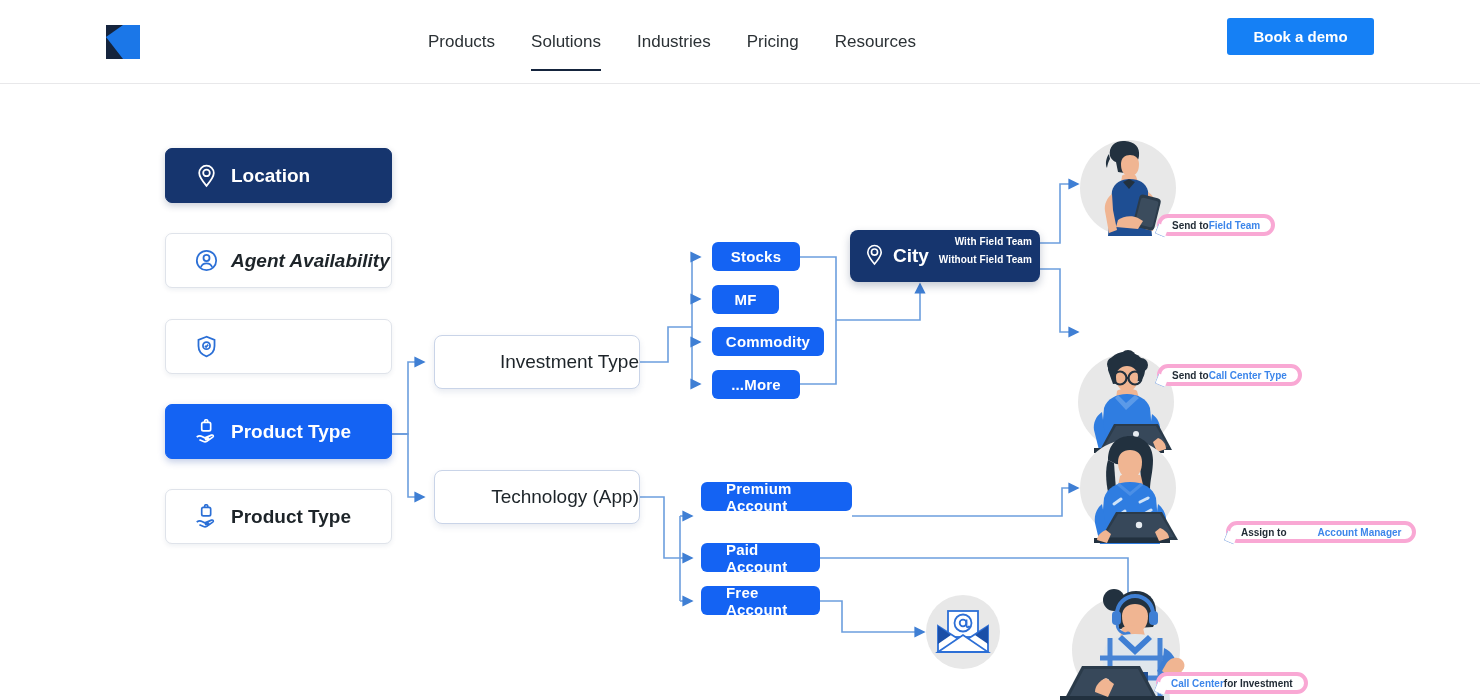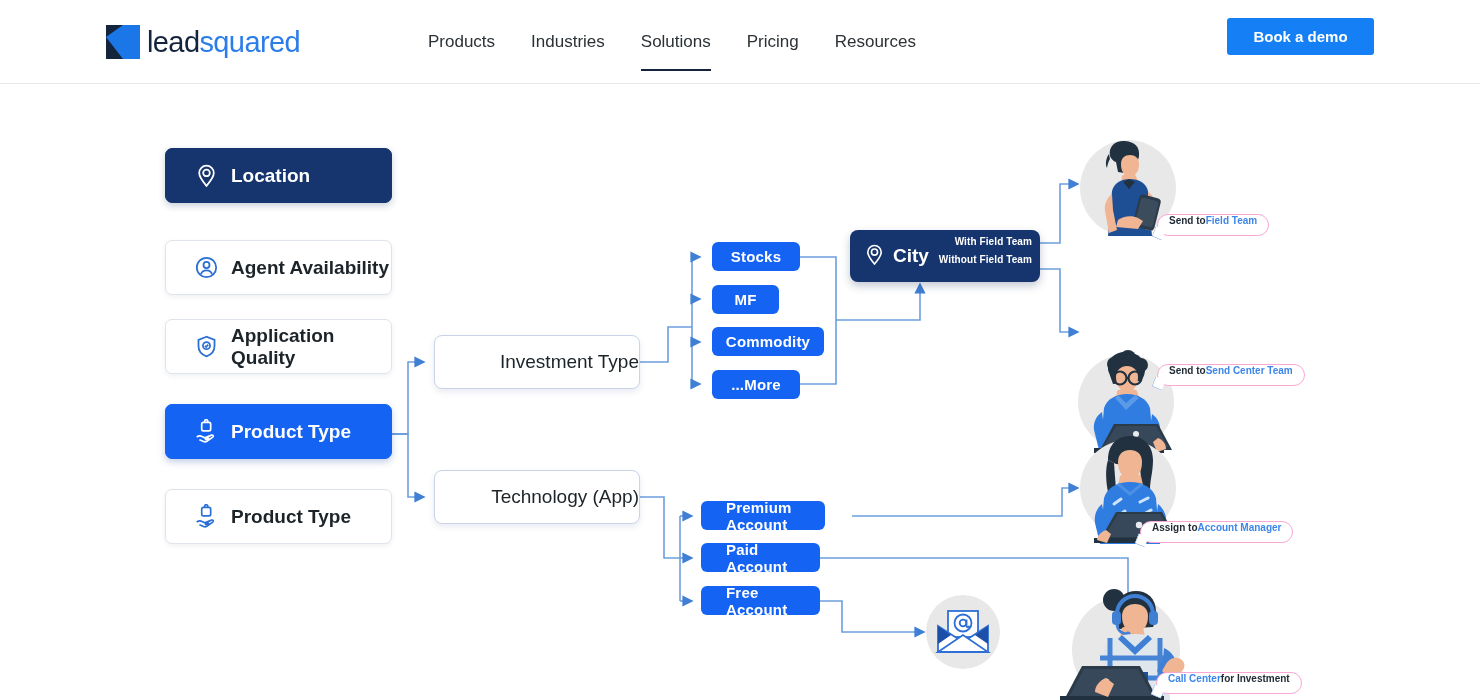--- a/index.html
+++ b/index.html
@@ -179,23 +179,23 @@
     display: flex; flex-direction: column;
     gap: 7px;
     align-items: flex-end;
   }
   .city-opt { font-size: 10px; font-weight: bold; letter-spacing: 0.1px; }
 
   
   .bubble {
     height: 22px;
     background: #fff;
-    border: 1px solid #f9a8d4;
+    border: 4px solid #f9a8d4;
     border-radius: 12px;
-    display: flex; 
+    display: flex; align-items: center;
     padding: 0 11px;
     font-size: 10px;
     font-weight: bold;
     color: #222c36;
     white-space: nowrap;
     cursor: pointer;
   }
   .bubble .accent { color: #3d86ea; }
   .bubble .tail-l, .bubble .tail-r {
     position: absolute;
@@ -226,29 +226,26 @@
 <body>
 
 <div class="site-header">
 
   <div class="logo">
     <div class="logo-mark">
       <div class="sq"></div>
       <div class="tri"></div>
       <div class="tri2"></div>
     </div>
-    <div class="logo-text">
-      <span class="lead">lead</span><span class="squared">squared</span>
-    </div>
   </div>
 
   <nav class="nav">
     <div class="nav-item">Products</div>
+    <div class="nav-item active">Solutions</div>
     <div class="nav-item">Industries</div>
-    <div class="nav-item active">Solutions</div>
     <div class="nav-item">Pricing</div>
     <div class="nav-item">Resources</div>
   </nav>
 
   <button class="cta-btn">Book a demo</button>
 </div>
 
 <div class="canvas">
 
   <svg class="wires" viewBox="0 0 1480 616">
@@ -296,40 +293,39 @@
   <div class="lcard dark" style="left:165px; top:64px;">
     <span class="ico">
       <svg width="25" height="25" viewBox="0 0 24 24" fill="none" stroke="#ffffff" stroke-width="1.7">
         <path d="M12 22c5-6 7-9.2 7-12.4A7 7 0 1 0 5 9.6C5 12.8 7 16 12 22z"></path>
         <circle cx="12" cy="9.5" r="3.2"></circle>
       </svg>
     </span>
     <span>Location</span>
   </div>
 
-  <div class="lcard" style="left:165px; top:156px;">
+  <div class="lcard" style="left:165px; top:149px;font-style:italic;">
     <span class="ico">
       <svg width="25" height="25" viewBox="0 0 24 24" fill="none" stroke="#2b6fd6" stroke-width="1.7">
         <circle cx="12" cy="12" r="9.3"></circle>
         <circle cx="12" cy="9.6" r="2.9"></circle>
         <path d="M6.6 18.4a5.8 5.8 0 0 1 10.8 0"></path>
       </svg>
     </span>
     <span>Agent Availability</span>
   </div>
 
   <div class="lcard" style="left:165px; top:235px;">
     <span class="ico">
       <svg width="25" height="25" viewBox="0 0 24 24" fill="none" stroke="#2b6fd6" stroke-width="1.7">
         <path d="M12 2.6 4.3 5.6v6c0 5 3.3 8.4 7.7 9.8 4.4-1.4 7.7-4.8 7.7-9.8v-6z"></path>
         <circle cx="12" cy="11.2" r="3.4"></circle>
         <path d="M10.5 11.3l1.1 1.2 2-2.3"></path>
       </svg>
     </span>
-    <span>Application Quality</span>
   </div>
 
   <div class="lcard blue" style="left:165px; top:320px;">
     <span class="ico">
       <svg width="25" height="25" viewBox="0 0 24 24" fill="none" stroke="#ffffff" stroke-width="1.6">
         <rect x="7.4" y="3.2" width="8.6" height="8.2" rx="1.6"></rect>
         <path d="M10.2 3.2V2.2a1.5 1.5 0 0 1 3 0v1"></path>
         <path d="M2.6 17.3c1.8-1.3 3.4-1.5 5.1-.6l2.6 1.4h3.1c1 0 1 1.5 0 1.5h-3"></path>
         <path d="M10.4 18.1l6.4-2.6c1.4-.6 2.4 1 1.2 1.9l-5.7 4c-1 .7-2 .8-3.1.3l-4-1.8"></path>
       </svg>
@@ -362,21 +358,21 @@
   <div class="chip" style="left:712px; top:201px; width:67px;">
     <span>MF</span>
   </div>
   <div class="chip" style="left:712px; top:243px; width:112px;">
     <span>Commodity</span>
   </div>
   <div class="chip" style="left:712px; top:286px; width:88px;">
     <span>...More</span>
   </div>
 
-  <div class="chip" style="left:701px; top:417px; width:124px;">
+  <div class="chip" style="left:701px; top:398px; width:151px;">
     <span>Premium Account</span>
   </div>
   <div class="chip" style="left:701px; top:459px; width:119px;">
     <span>Paid Account</span>
   </div>
   <div class="chip" style="left:701px; top:502px; width:119px;">
     <span>Free Account</span>
   </div>
 
   <div class="city-node" style="left:850px; top:146px;">
@@ -438,21 +434,21 @@
       <path d="M32 105l12-21h40l12 21z" fill="#37485a"></path>
       <circle cx="64" cy="92" r="3" fill="#e7ecf1"></circle>
       <path d="M22 106h70v5H22z" fill="#22313f"></path>
       <path d="M86 96c5 2 8 6 8 11l-9 3-4-10z" fill="#f0b592"></path>
     </svg>
   </div>
 
   <div class="bubble" style="left:1157px; top:280px;">
     <span class="tail-l"></span>
     <span>Send to </span>
-      <span class="accent">Send Center Team</span>
+      <span class="accent">Call Center Type</span>
   </div>
 
   <div class="illus" style="left:1074px; top:342px;">
     <div class="illus-circ" style="left:6px; top:14px;"></div>
     <svg width="112" height="118" viewBox="0 0 112 118">
       <path d="M34 34c0-16 10-24 22-24s23 8 23 24c0 12-3 20-3 30l-8 3-2-27-24-2z" fill="#22313f"></path>
       <path d="M34 34c-3 10-2 22 0 32l8-2-2-27z" fill="#22313f"></path>
       <path d="M44 36c0-8 5-12 12-12s12 4 12 12-3 16-12 16-12-8-12-16z" fill="#f0b592"></path>
       <path d="M46 50c3-3 19-3 21 0l2 9-25 1z" fill="#f0b592"></path>
       <path d="M30 72c3-10 13-16 26-16s23 6 26 16l4 46H26z" fill="#2f7de1"></path>
@@ -468,21 +464,21 @@
       <path d="M84 78c6 5 9 12 8 19l-5 18-9-3 4-18z" fill="#2f7de1"></path>
       <path d="M26 114l16-28h46l16 28z" fill="#2b3b4a"></path>
       <path d="M30 111l14-23h42l14 23z" fill="#37485a"></path>
       <circle cx="65" cy="99" r="3.2" fill="#e7ecf1"></circle>
       <path d="M20 112h76v5H20z" fill="#22313f"></path>
       <path d="M86 102c5 2 9 6 9 10l-10 3-4-9z" fill="#f0b592"></path>
       <path d="M32 104c-5 2-9 6-9 10l10 3 4-9z" fill="#f0b592"></path>
     </svg>
   </div>
 
-  <div class="bubble" style="left:1140px; top:437px;">
+  <div class="bubble" style="left:1226px; top:437px;gap:31px;">
     <span class="tail-l"></span>
     <span>Assign to </span>
       <span class="accent">Account Manager</span>
   </div>
 
   <div class="illus" style="left:1060px; top:494px;">
     <div class="illus-circ" style="left:12px; top:18px; width:108px; height:108px;"></div>
     <svg width="140" height="122" viewBox="0 0 140 122">
       <circle cx="54" cy="22" r="11" fill="#22313f"></circle>
       <path d="M56 34c0-14 9-21 20-21s20 7 20 21c0 10-3 15-3 15l-34 2z" fill="#22313f"></path>

